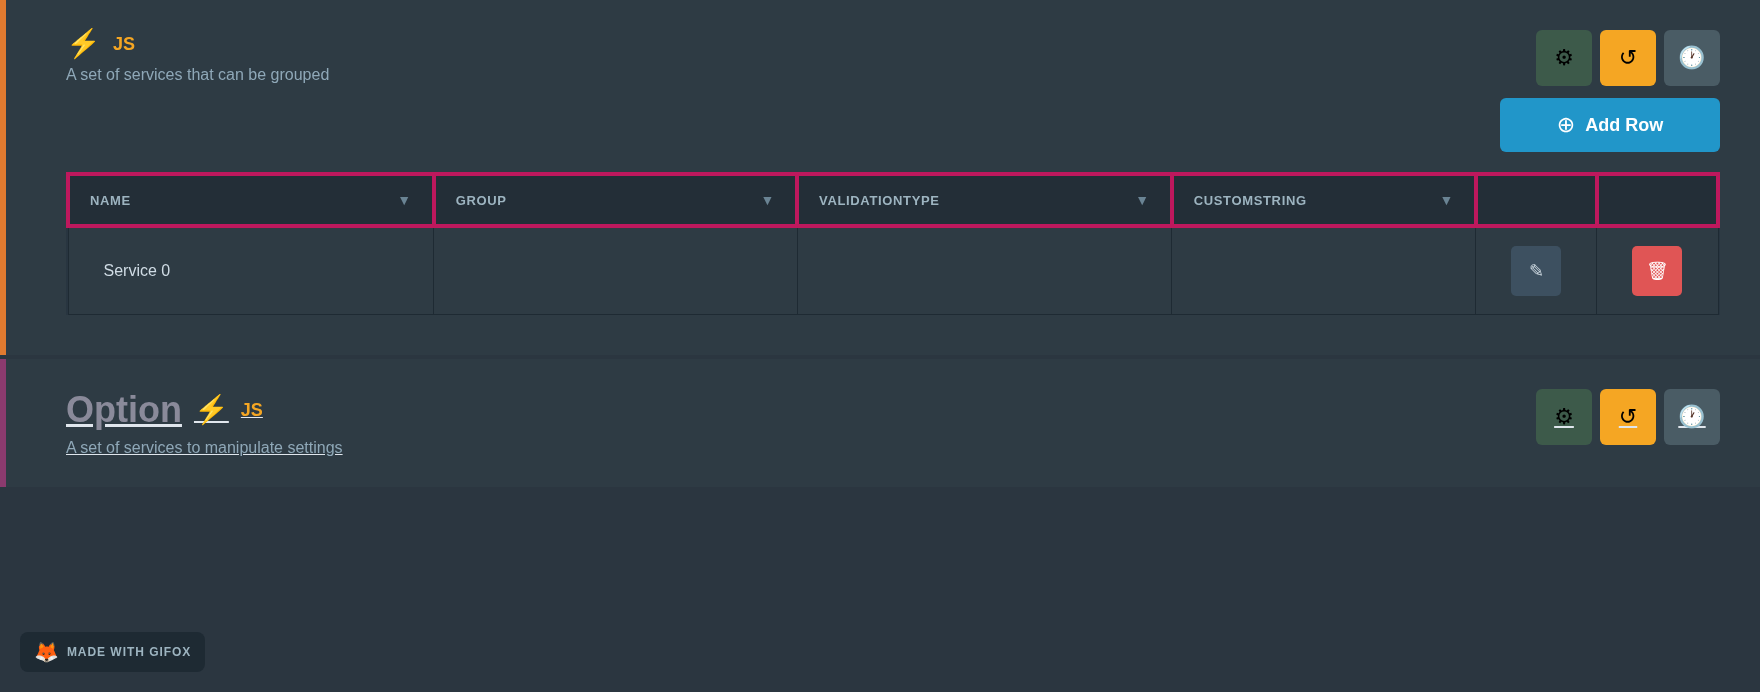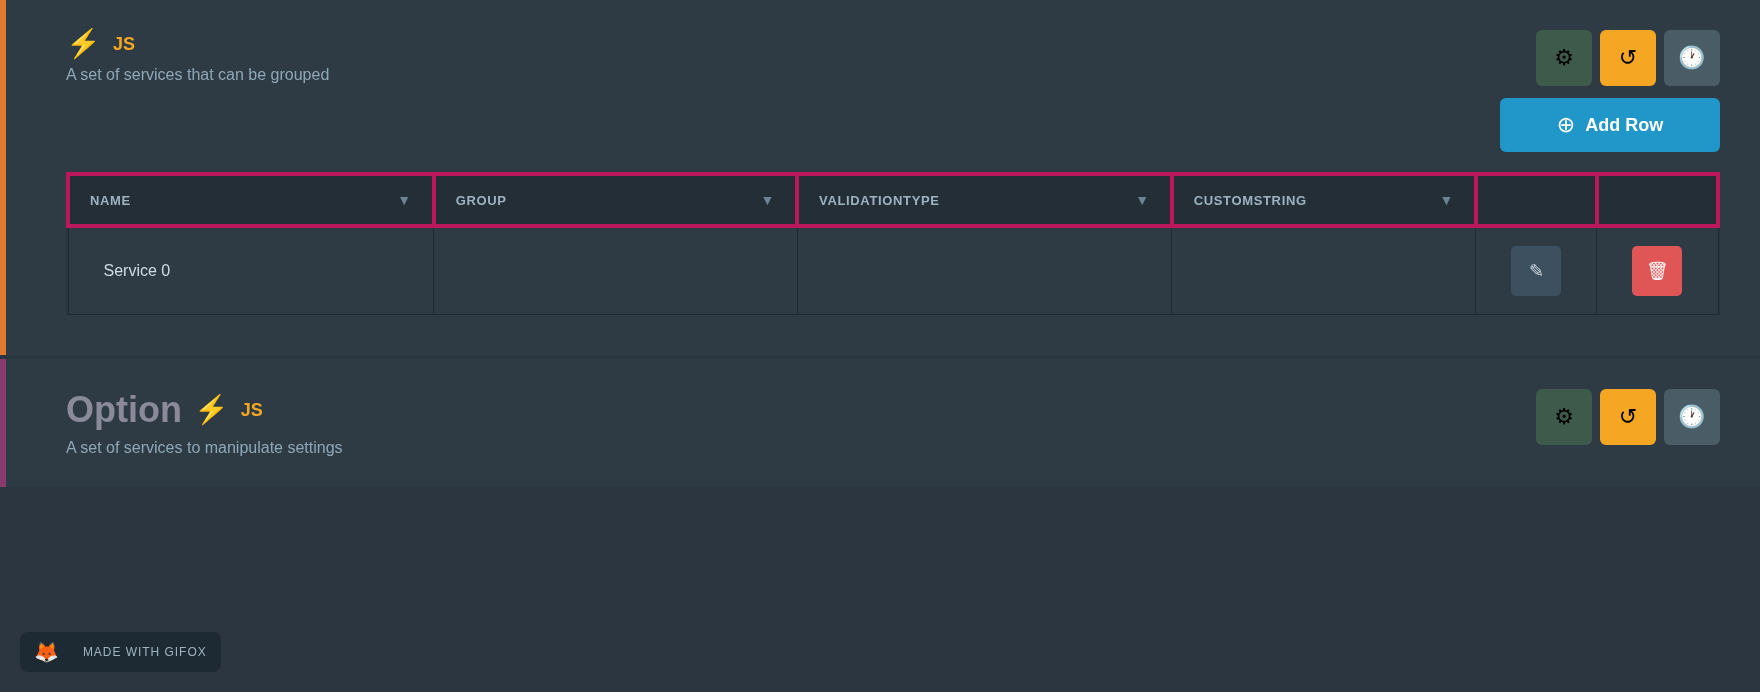--- a/index.html
+++ b/index.html
@@ -192,20 +192,21 @@
       margin: auto;
     }
 
     
     .section-option {
       position: relative;
       background-color: #2e3b44;
       border-left: 6px solid #8b3a6e;
       margin-top: 4px;
       padding: 30px 40px 30px 60px;
+      text-decoration: underline;
     }
 
     .section-option-title {
       font-size: 36px;
       font-weight: 800;
       color: #8a8a9a;
     }
 
     .section-option-desc {
       font-size: 16px;
@@ -225,24 +226,23 @@
       gap: 8px;
       z-index: 100;
     }
 
     .watermark-fox {
       font-size: 20px;
     }
 
     .watermark-text {
       font-size: 12px;
-      font-weight: 400;
+      font-weight: 700;
       color: #9db4c0;
       letter-spacing: 0.08em;
-      margin-left: 16px;
     }
 
     .right-actions {
       display: flex;
       flex-direction: column;
       align-items: flex-end;
       gap: 12px;
     }
   </style>
 </head>

